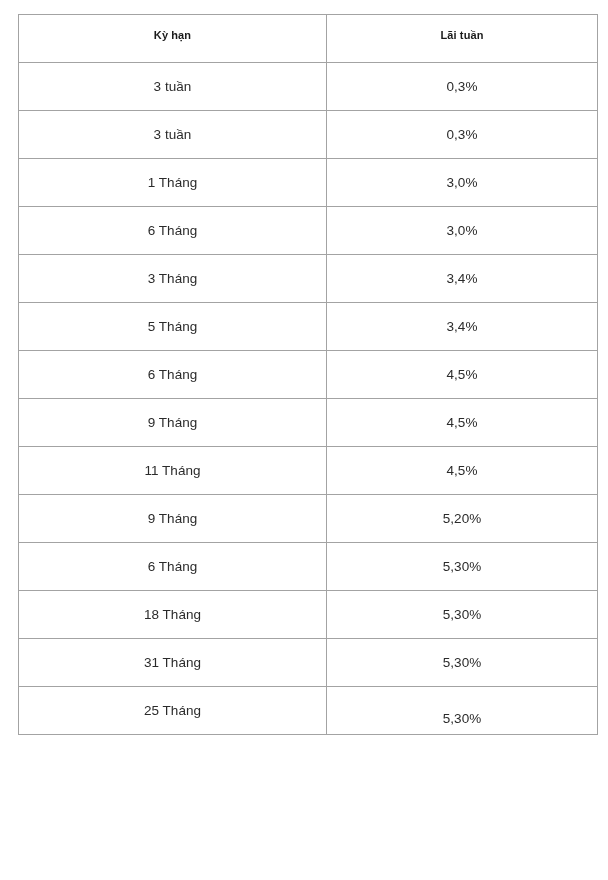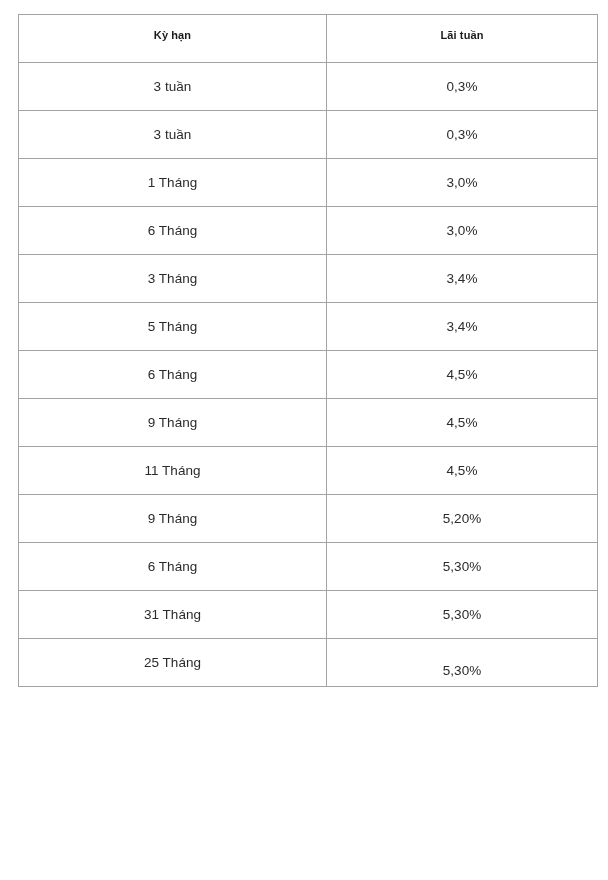--- a/index.html
+++ b/index.html
@@ -192,20 +192,28 @@
           <tr class="row">
             <td class="cell-term">
               <span class="cell-inner">6 Tháng</span>
             </td>
             <td class="cell-rate">
               <span class="cell-inner">5,30%</span>
             </td>
           </tr>
           <tr class="row">
             <td class="cell-term">
+              <span class="cell-inner">18 Tháng</span>
+            </td>
+            <td class="cell-rate">
+              <span class="cell-inner">5,30%</span>
+            </td>
+          </tr>
+          <tr class="row">
+            <td class="cell-term">
               <span class="cell-inner">31 Tháng</span>
             </td>
             <td class="cell-rate">
               <span class="cell-inner">5,30%</span>
             </td>
           </tr>
           <tr class="row row-last">
             <td class="cell-term">
               <span class="cell-inner">25 Tháng</span>
             </td>

